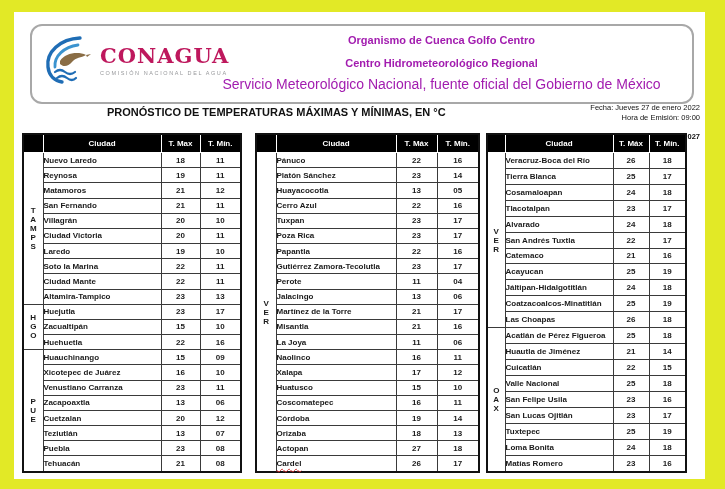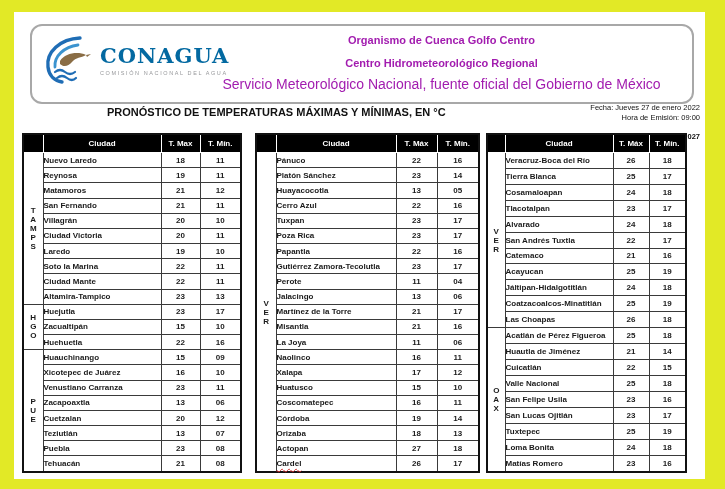--- a/index.html
+++ b/index.html
@@ -16,21 +16,21 @@
   
   .header-box{
     position:absolute;left:16px;top:12px;width:660px;height:76px;
     border:2px solid #a8a8a8;border-radius:12px;background:#fff;
   }
   .logo{position:absolute;left:10px;top:9px;width:180px;height:58px;}
   .logo-icon{position:absolute;left:0;top:0;}
   .logo-text{position:absolute;left:58px;top:10px;}
   .logo-name{
     font-family:"DejaVu Serif",serif;font-weight:bold;
-    font-size:21px;color:#0369a1;letter-spacing:1px;line-height:22px;
+    font-size:21px;color:#be185d;letter-spacing:1px;line-height:22px;
   }
   .logo-tagline{
     font-size:5.5px;color:#97989b;letter-spacing:1.6px;margin-top:3px;white-space:nowrap;
   }
   .org-block{
     position:absolute;left:165px;right:6px;top:5px;text-align:center;color:#a21caf;
   }
   .org-line1{font-size:11px;font-weight:bold;margin-top:3px;}
   .org-line2{font-size:11px;font-weight:bold;margin-top:11px;}
   .org-line3{font-size:11px;font-weight:bold;margin-top:2px;}

